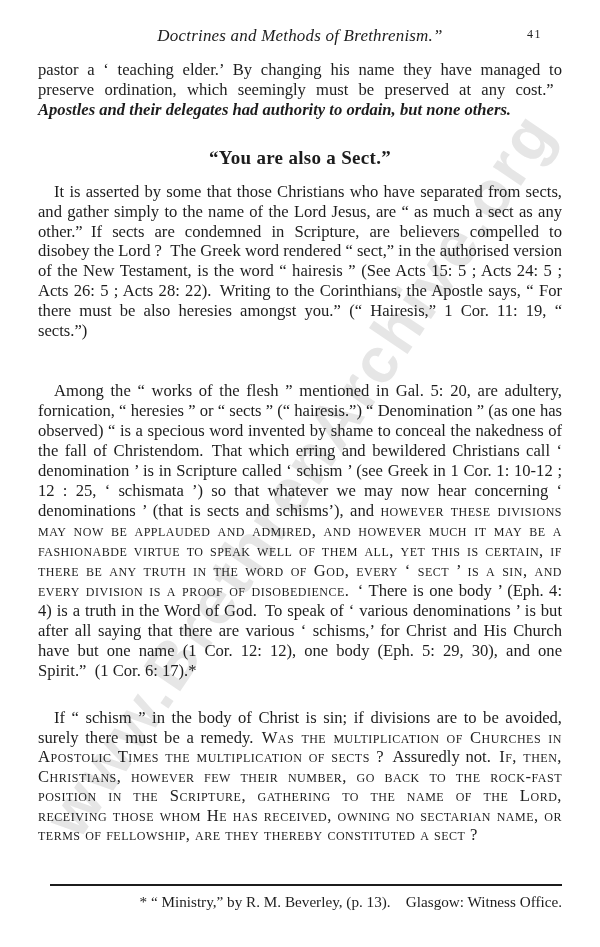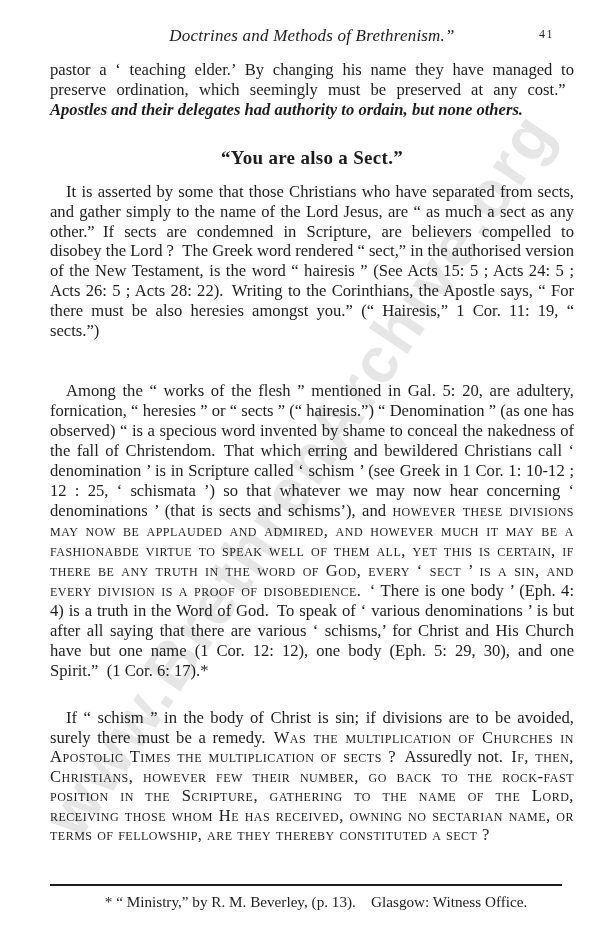--- a/index.html
+++ b/index.html
@@ -13,21 +13,21 @@
     color:#1d1d1d;
   }
   .watermark{
     position:absolute;top:50%;left:50%;
     transform:translate(-50%,-50%) rotate(-56deg);
     font-family:"Liberation Sans","DejaVu Sans",sans-serif;
     font-weight:bold;font-size:64px;letter-spacing:3px;
     color:#e6e6e6;white-space:nowrap;z-index:0;
     user-select:none;
   }
-  .layer{position:absolute;left:50px;width:524px;z-index:1;}
+  .layer{position:absolute;left:38px;width:524px;z-index:1;}
   .pg-header{top:26px;height:24px;}
   .pg-header .title{
     display:block;text-align:center;font-style:italic;
     font-size:17px;letter-spacing:0.2px;
   }
   .pg-header .pageno{
     position:absolute;right:20px;top:1px;
     font-size:12px;letter-spacing:1.5px;font-style:normal;
   }
   .p-block{
@@ -45,21 +45,21 @@
   .indent{text-indent:16px;}
   .sc{font-variant:small-caps;font-variant-caps:small-caps;letter-spacing:0.5px;}
   .it{}
   .bit{font-style:italic;font-weight:bold;}
   .footnote{
     position:absolute;left:50px;width:512px;top:884px;
     border-top:2px solid #1c1c1c;padding-top:6px;z-index:1;
   }
   .footnote p{
     margin:0;padding-left:20px;font-size:15.2px;
-    line-height:19px;text-align:center;
+    line-height:19px;text-align:right;
   }
 </style>
 </head>
 <body>
 
 <div class="sheet">
 
   <div class="watermark">www.BrethrenArchive.org</div>
 
   <div class="layer pg-header">

